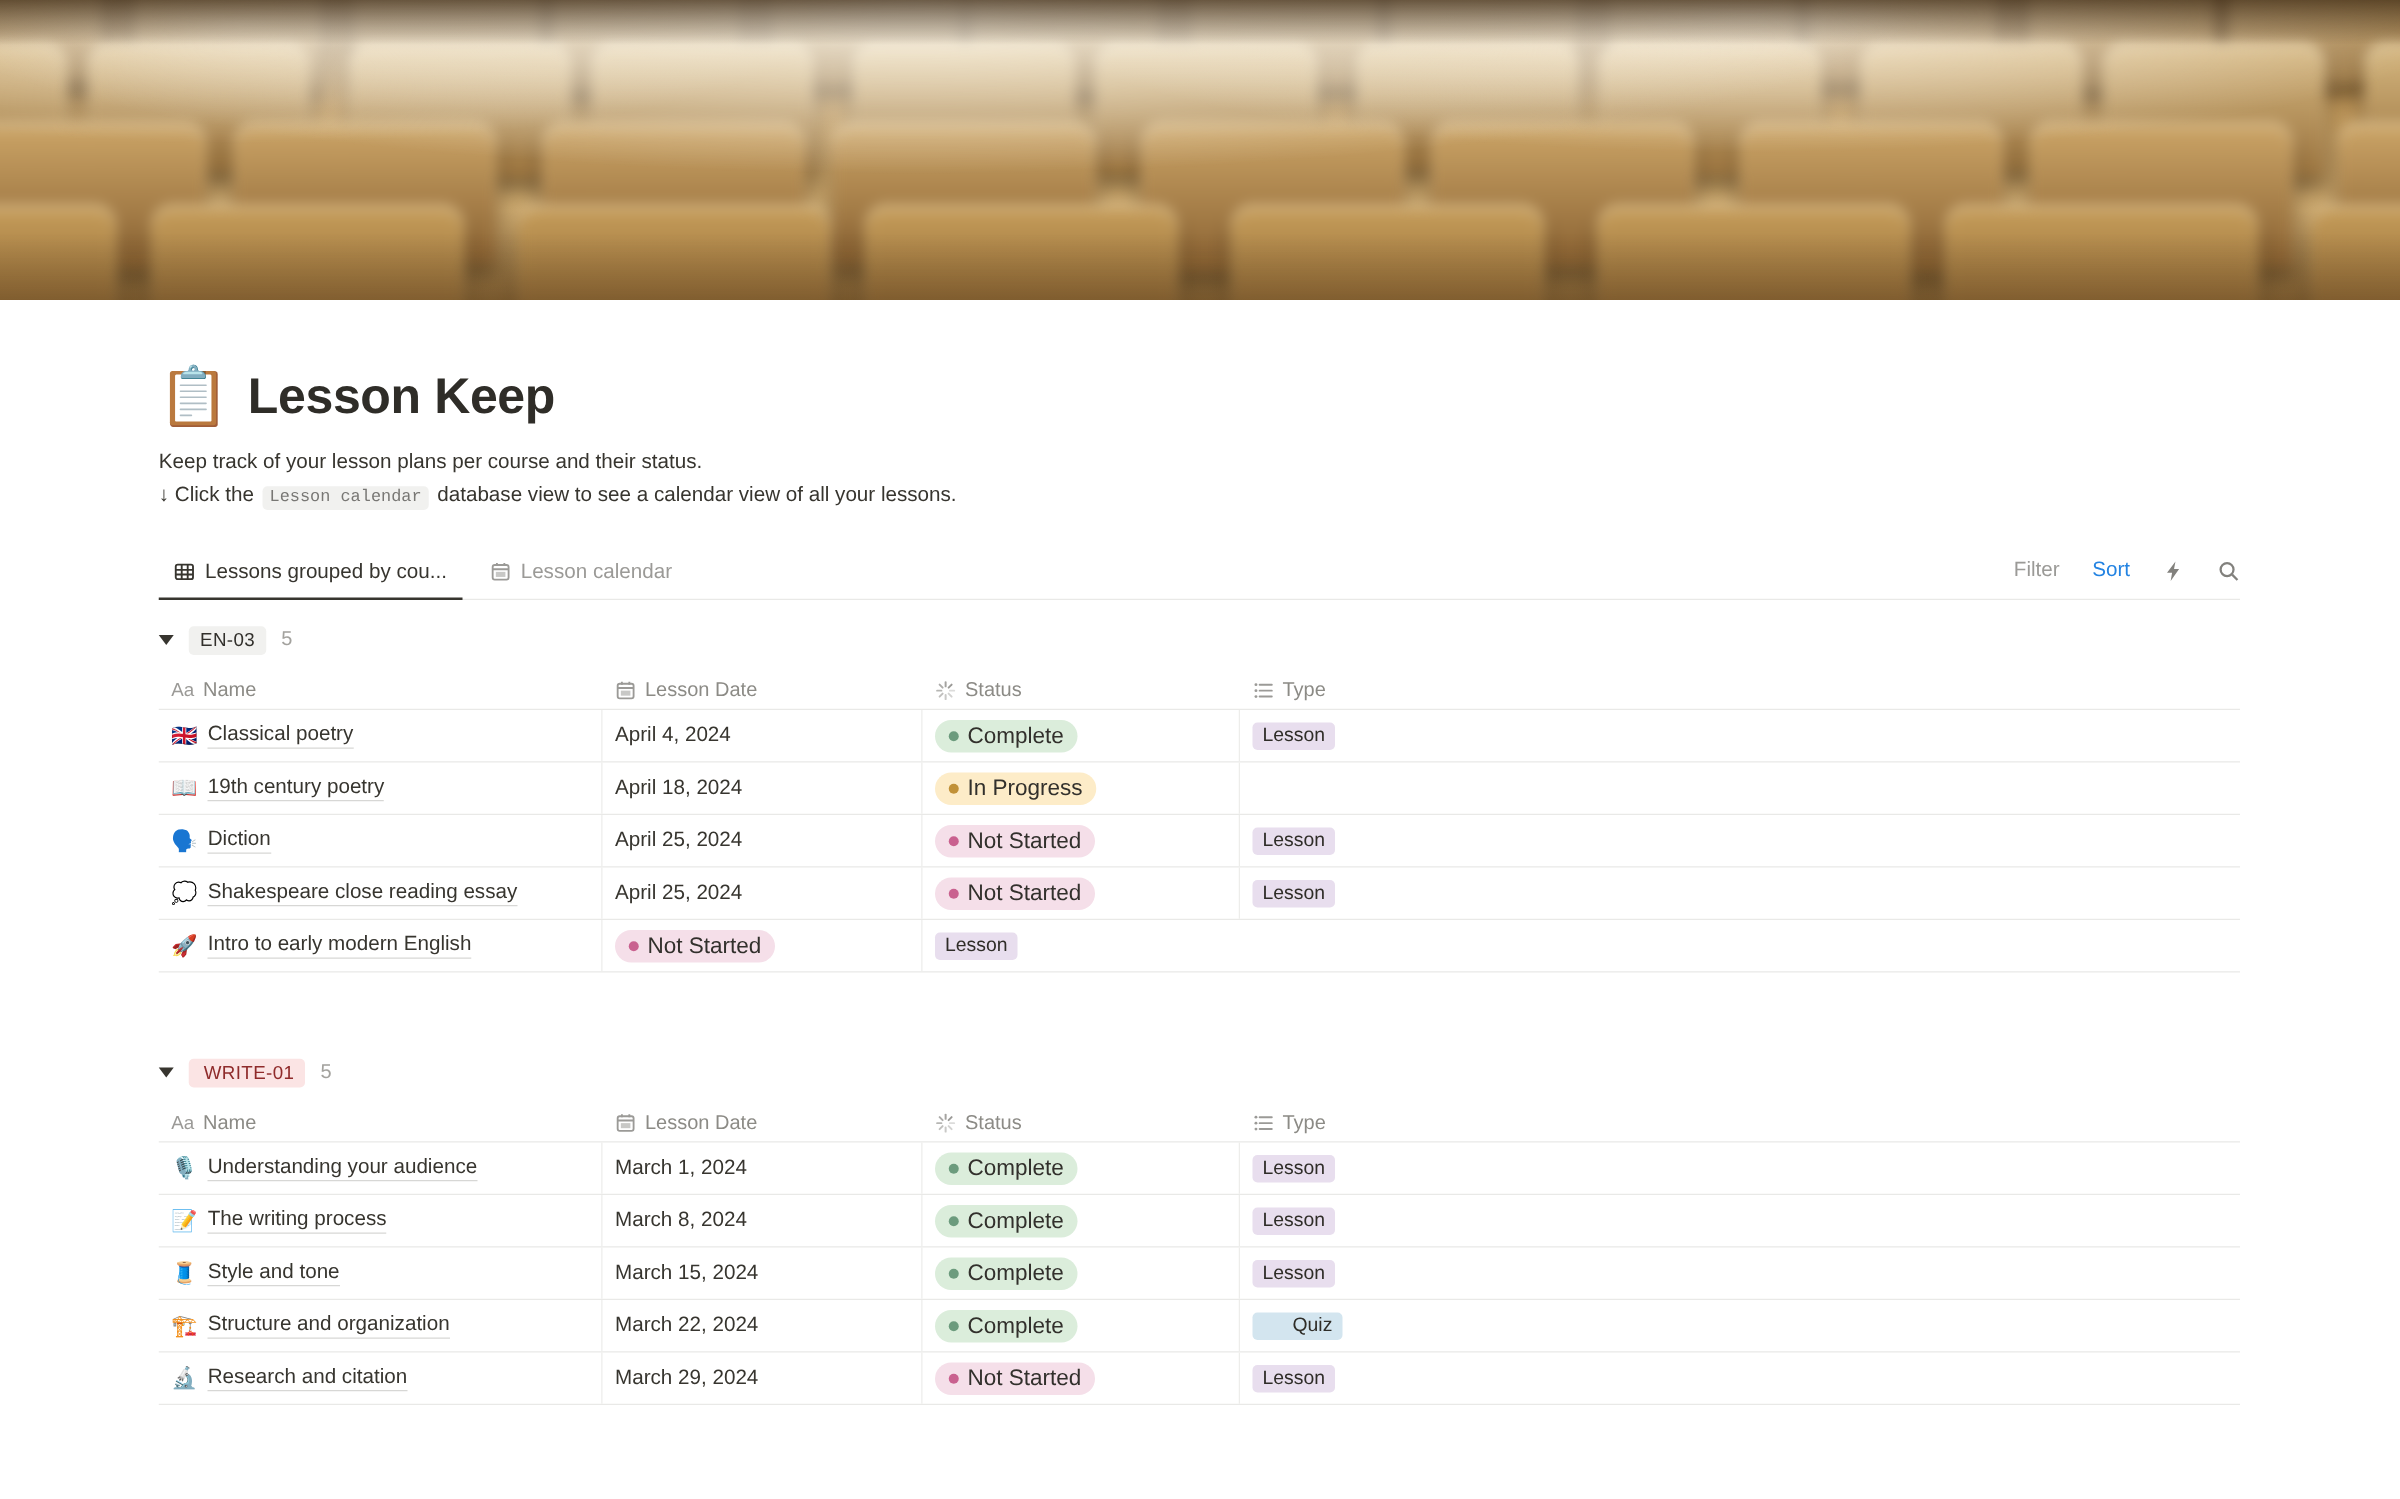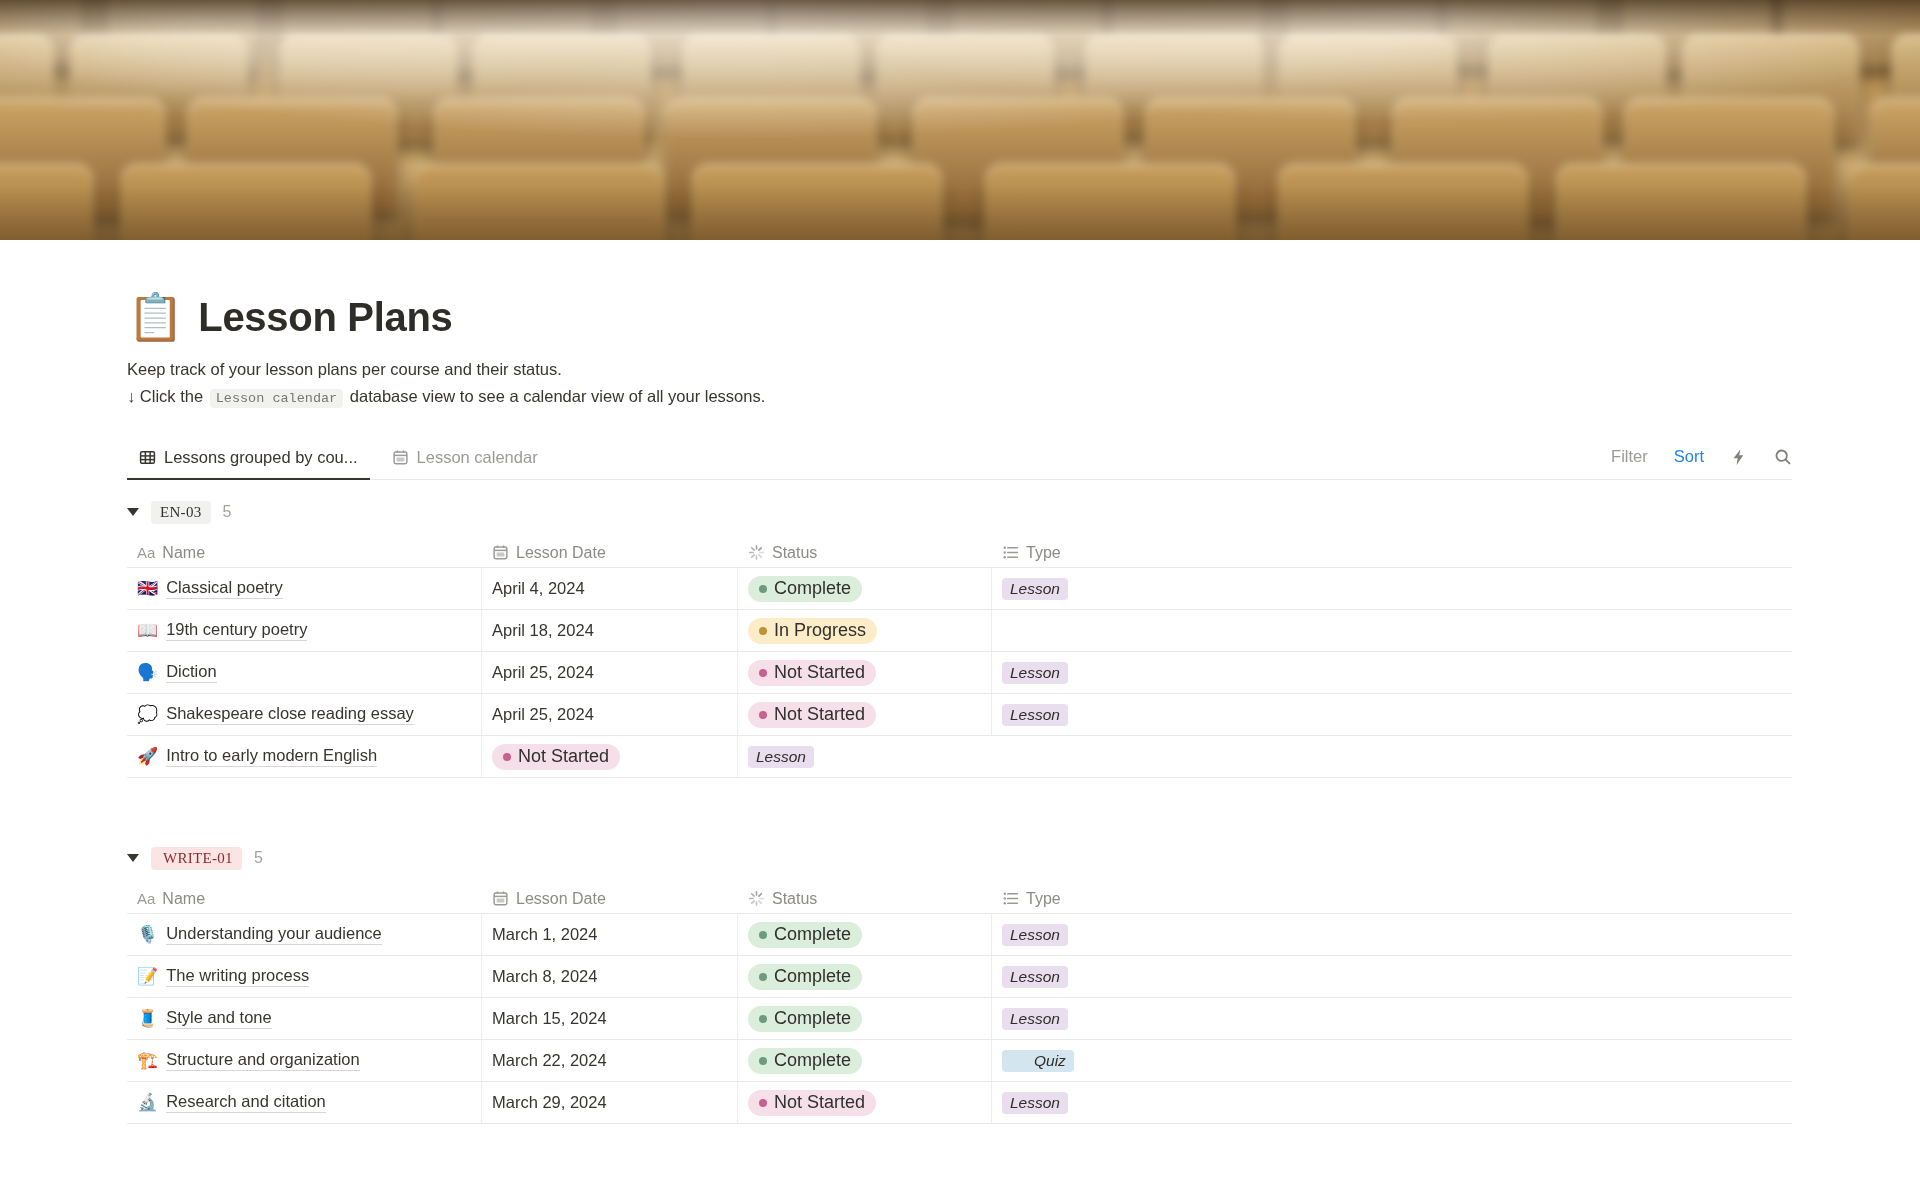--- a/index.html
+++ b/index.html
@@ -46,39 +46,39 @@
   .tb-text { font-size:16.5px; color:#9b9a97; cursor:pointer; }
   .tb-text.sort { color:#2383e2; }
   .tb-icon { display:inline-flex; cursor:pointer; }
 
   
   .group { margin-top:16px; }
   .group + .group { margin-top:64px; }
   .group-header { height:32px; display:flex; align-items:center; gap:12px; margin-bottom:10px; }
   .tri { width:0; height:0; border-left:6px solid transparent; border-right:6px solid transparent;
          border-top:8px solid #37352f; cursor:pointer; }
-  .group-chip { font-family:Liberation Serif, serif; font-size:15px;
+  .group-chip { font-family:Liberation Sans, sans-serif; font-size:15px;
                 padding:3px 9px; border-radius:4px; letter-spacing:.3px; cursor:pointer; }
   .group-count { font-size:16px; color:#a3a29e; }
 
   .grid-header, .grid-row { display:grid; grid-template-columns:355px 256px 254px 1fr; }
   .grid-header { height:30px; border-bottom:1px solid #e9e9e7; }
   .grid-header .hcell { display:flex; align-items:center; gap:7px; padding:0 10px;
                         font-size:16px; color:#8c8b86; cursor:pointer; }
   .aa-glyph { font-size:15px; color:#9b9a97; }
   .grid-row { height:42px; border-bottom:1px solid #e9e9e7; }
   .cell { display:flex; align-items:center; padding:0 10px; font-size:16.5px; cursor:pointer; }
   .cell.sep { border-right:1px solid #ededeb; }
   .row-emoji { font-size:17px; margin-right:8px; line-height:1; }
   .row-name { font-weight:500; color:#37352f; border-bottom:1px solid rgba(55,53,47,.2);
               padding-bottom:1px; white-space:nowrap; }
   .status-pill { display:inline-flex; align-items:center; gap:7px; height:26px; padding:0 11px;
                  border-radius:13px; font-size:18px; color:#32302c; }
   .status-dot { width:8px; height:8px; border-radius:50%; }
-  .type-chip { display:inline-block; padding:2px 8px; border-radius:4px; font-size:15.5px; color:#2f2d28;font-style:italic; }
+  .type-chip { display:inline-block; padding:2px 8px; border-radius:4px; font-size:15.5px; color:#2f2d28; }
 
   svg { display:block; }
 </style>
 </head>
 <body>
 
 <div>
 
   <div class="cover">
     <div class="chair-layer" id="chair-layer">
@@ -124,21 +124,21 @@
         <div class="chair" style="left: 1872px; top: 188px; width: 252px; height: 128px; background: linear-gradient(rgb(198, 157, 90), rgb(124, 86, 40));"></div>
       </div>
     <div class="cover-glare"></div>
     <div class="cover-shade"></div>
   </div>
 
   <div class="content">
 
     <div class="title-row">
       <span class="page-emoji">📋</span>
-      <h1 class="page-title">Lesson Plans</h1>
+      <h1 class="page-title">Lesson Keep</h1>
     </div>
 
     <div class="desc" id="desc">
         <div class="desc-line"><span>Keep track of your lesson plans per course and their status.</span></div>
         <div class="desc-line"><span>↓ Click the </span><span class="code-chip">Lesson calendar</span><span> database view to see a calendar view of all your lessons.</span></div>
       </div>
 
     <div class="toolbar">
       <div class="tabs" id="tabs">
           <div class="tab active">

